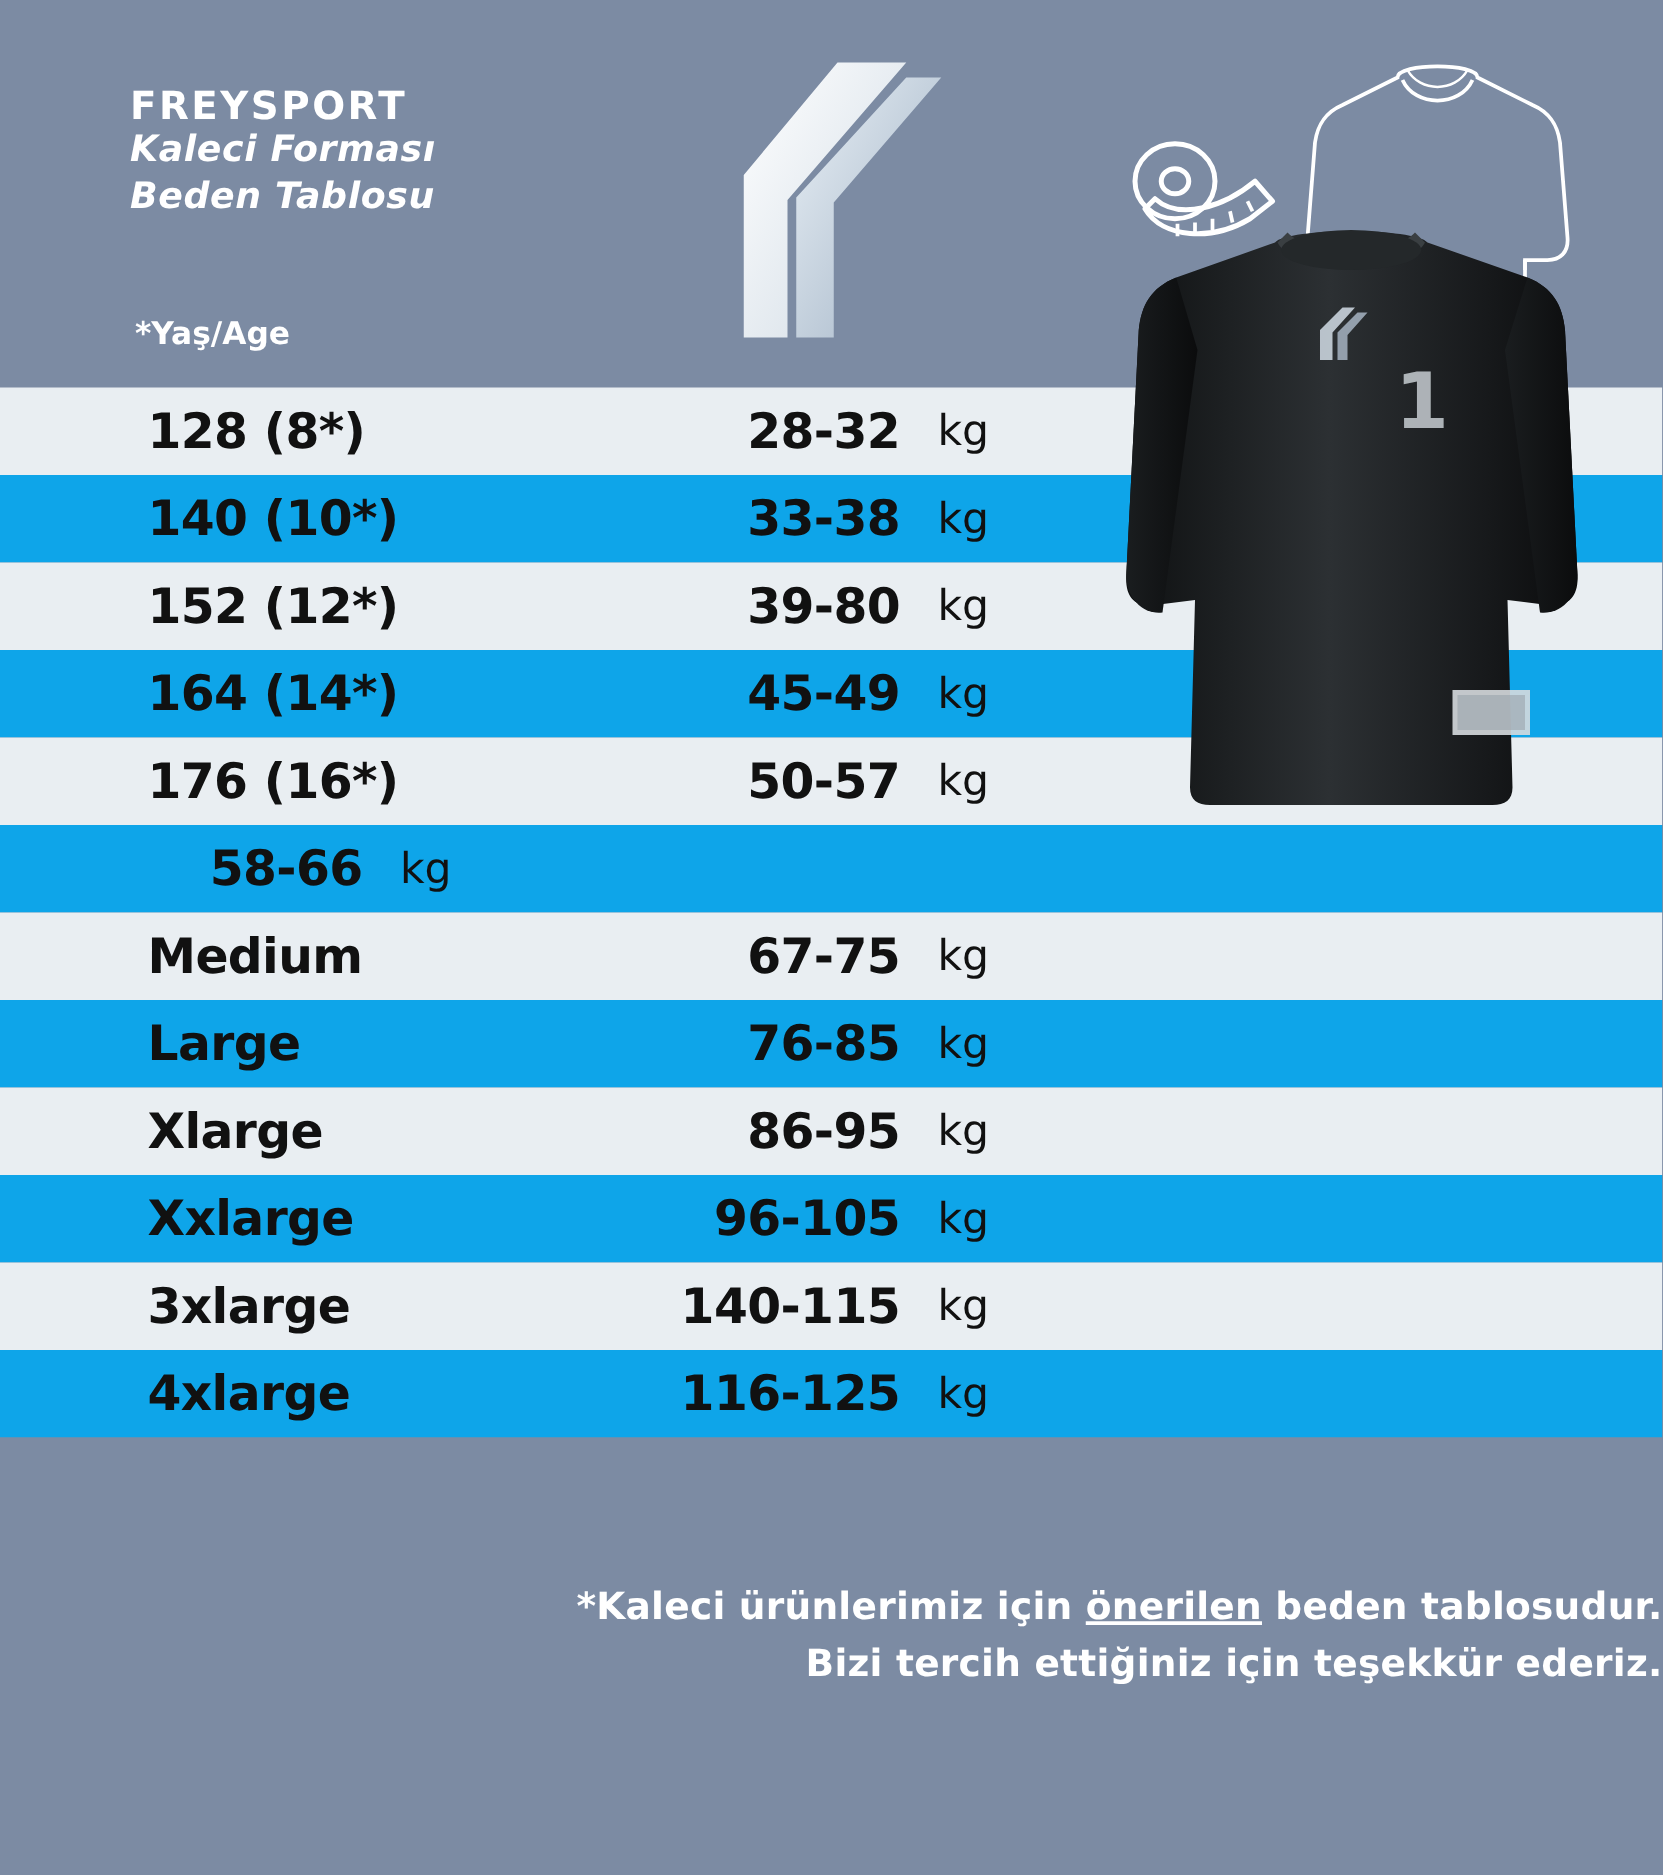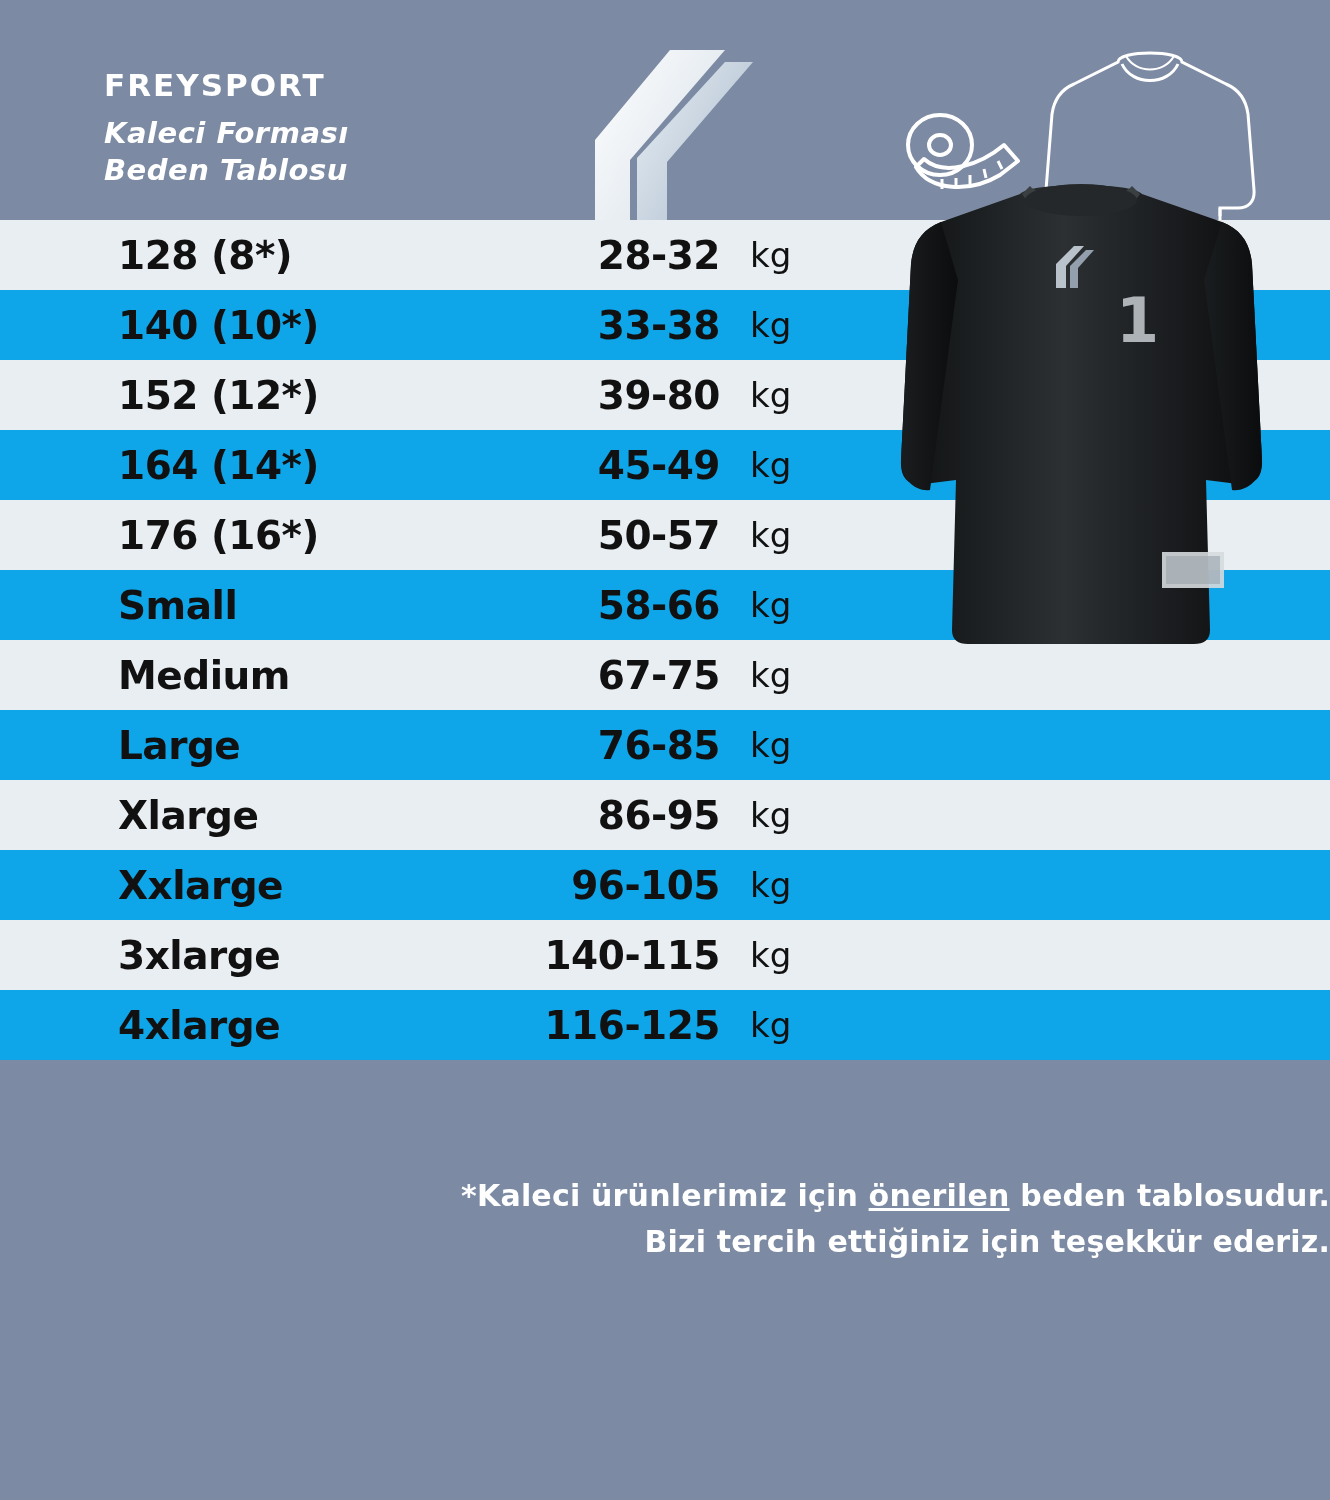--- a/index.html
+++ b/index.html
@@ -19,39 +19,38 @@
     position: relative;
     width: 1330px;
     height: 1500px;
     background: #7c8ba3;
     overflow: hidden;
   }
 
   
   .header {
     position: relative;
-    height: 220px;
+    height: 310px;
     background: #7c8ba3;
   }
   .brand-block {
     position: absolute;
     left: 104px;
     top: 70px;
     color: #ffffff;
   }
   .brand-name {
     font-family: "DejaVu Sans", sans-serif;
     font-weight: bold;
     font-size: 31px;
     letter-spacing: 2px;
     color: #ffffff;
     line-height: 1;
   }
   .brand-sub {
-    margin-top: 14px;
     font-family: "DejaVu Sans", sans-serif;
     font-style: italic;
     font-weight: bold;
     font-size: 29px;
     line-height: 1.28;
     color: #ffffff;
     letter-spacing: 0.5px;
   }
   .age-note {
     position: absolute;
@@ -239,21 +238,20 @@
         <div class="cell-size">164 (14*)</div>
         <div class="cell-weight">45-49</div>
         <div class="cell-unit">kg</div>
       </div>
       <div class="row odd">
         <div class="cell-size">176 (16*)</div>
         <div class="cell-weight">50-57</div>
         <div class="cell-unit">kg</div>
       </div>
       <div class="row even">
-        <div class="cell-size">Small</div>
         <div class="cell-weight">58-66</div>
         <div class="cell-unit">kg</div>
       </div>
       <div class="row odd">
         <div class="cell-size">Medium</div>
         <div class="cell-weight">67-75</div>
         <div class="cell-unit">kg</div>
       </div>
       <div class="row even">
         <div class="cell-size">Large</div>

